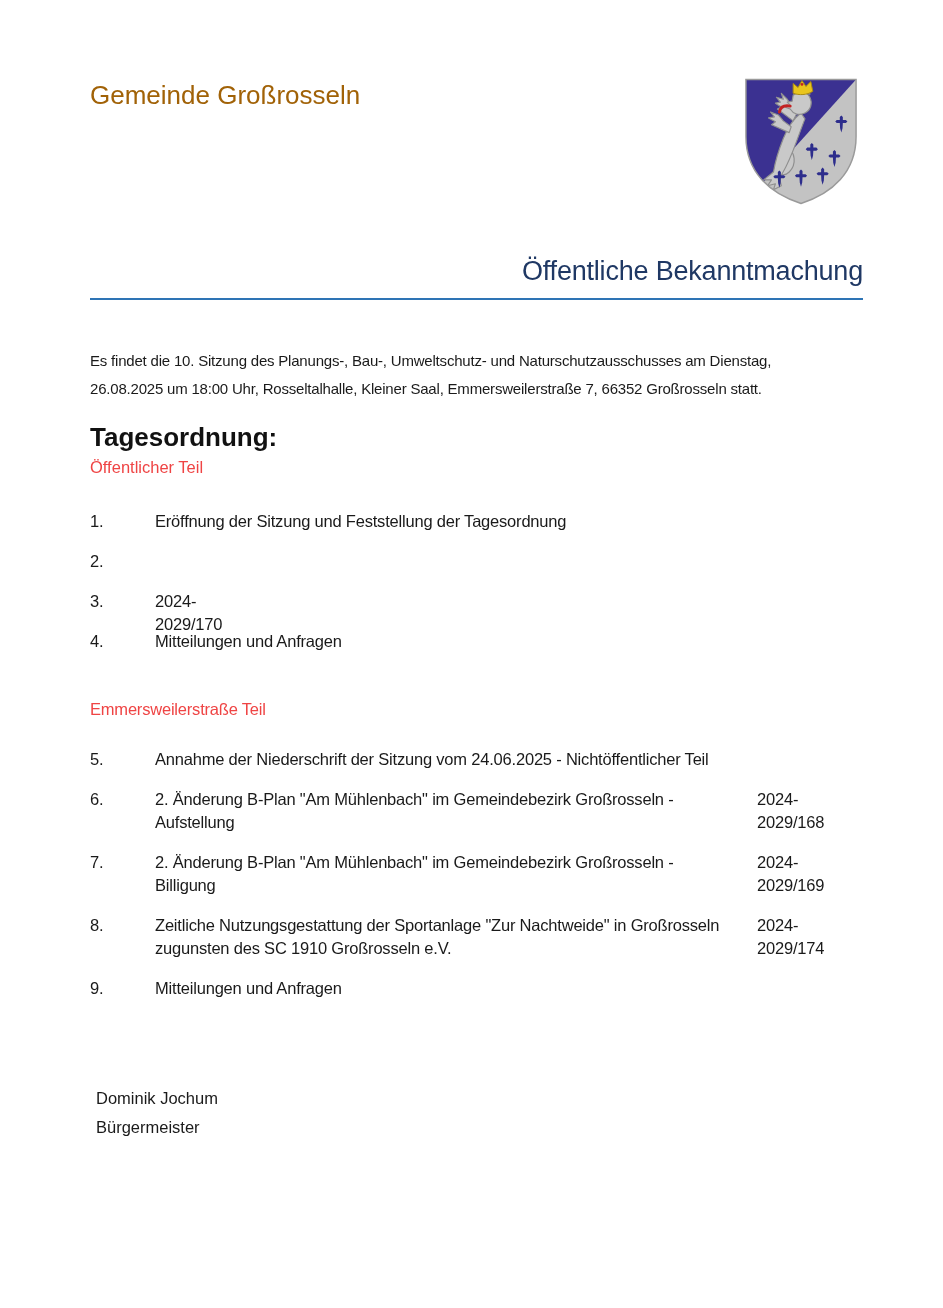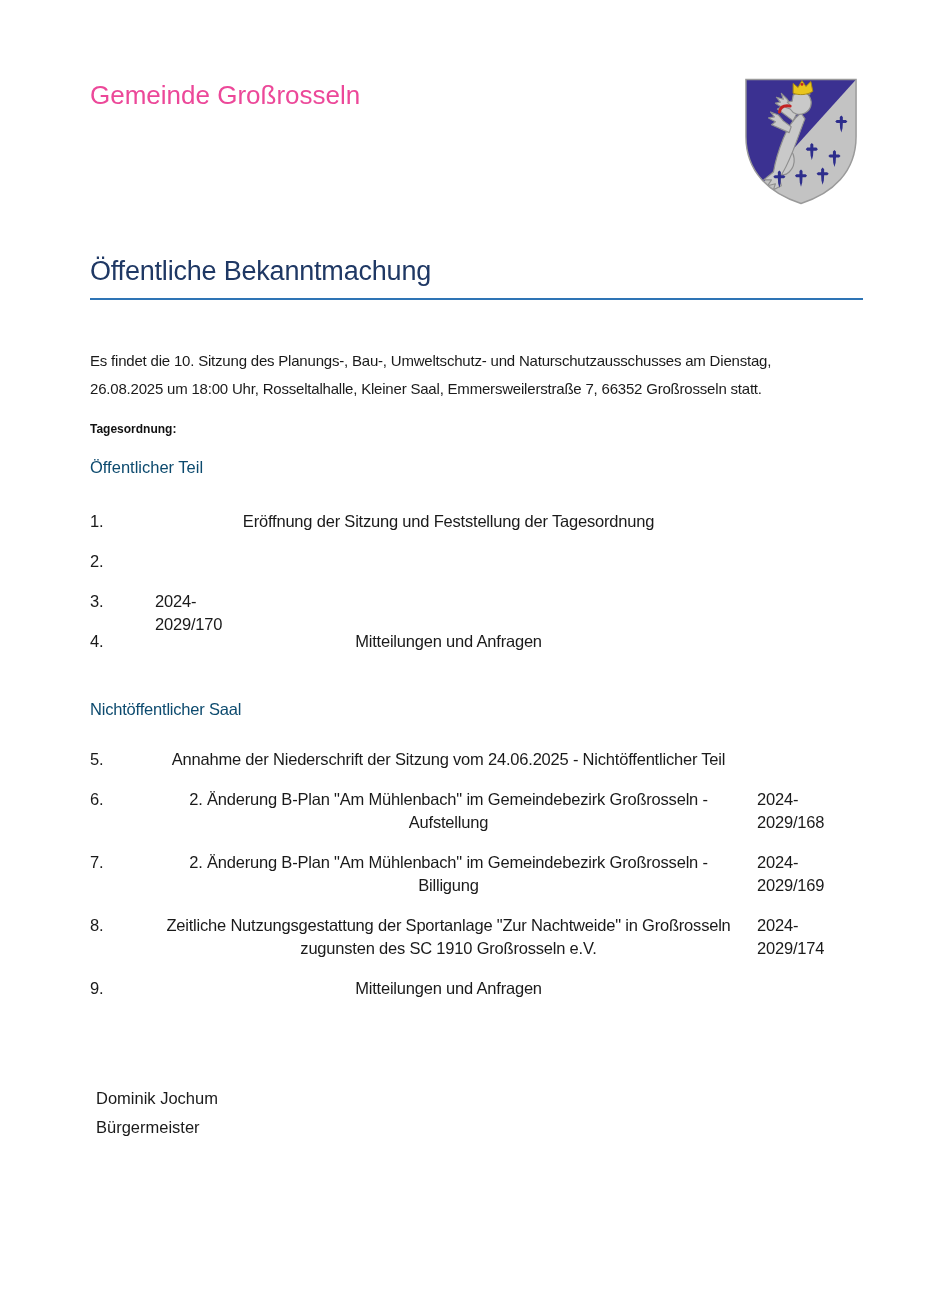--- a/index.html
+++ b/index.html
@@ -6,61 +6,61 @@
   .page{
     position:relative;
     width:943px;height:1308px;
     background:#ffffff;
     font-family:"Liberation Sans", sans-serif;
     color:#1a1a1a;
     overflow:hidden;
   }
   .municipality{
     position:absolute;left:90px;top:80px;
-    font-size:26px;font-weight:400;color:#ec4899;
+    font-size:26px;font-weight:400;color:#a16207;
     margin:0;letter-spacing:0;
   }
   .coat{position:absolute;left:742px;top:75px;width:118px;height:133px;}
   .title-wrap{
     position:absolute;left:90px;top:256px;width:773px;
-    text-align:left;
+    text-align:right;
     border-bottom:2px solid #2e74b5;
     padding-bottom:11px;
   }
   .title-wrap h2{
     margin:0;font-size:27px;font-weight:400;
     color:#1f3864;letter-spacing:-0.2px;
   }
   .intro{
     position:absolute;left:90px;top:347px;width:778px;
     margin:0;font-size:15px;line-height:28px;
     white-space:pre-line;letter-spacing:-0.2px;
   }
   .agenda-heading{
     position:absolute;left:90px;top:422px;
-    margin:0;font-size:12px;font-weight:700;color:#111;
+    margin:0;font-size:26px;font-weight:700;color:#111;
   }
   .section-label{
     position:absolute;left:90px;margin:0;
-    font-size:16.5px;color:#0c4a6e;
+    font-size:16.5px;color:#ef4444;
   }
   .label-public{top:458px;}
   .label-nonpublic{top:700px;letter-spacing:-0.2px;}
   .agenda-list{position:absolute;left:90px;width:775px;}
   .list-public{top:510px;}
   .list-nonpublic{top:748px;}
   .row{
     display:grid;
     grid-template-columns:65px 602px 1fr;
     margin-bottom:17px;
     font-size:16.5px;line-height:23px;
     letter-spacing:-0.2px;
   }
   .num{display:block;}
-  .txt{display:block;white-space:pre-line;padding-right:15px;text-align:center;}
+  .txt{display:block;white-space:pre-line;padding-right:15px;}
   .ref{display:block;white-space:pre-line;height:23px;overflow:visible;}
   .signature{
     position:absolute;left:90px;top:1081px;
     font-size:16.5px;line-height:23px;
   }
   .signature p{margin:6px;}
 </style>
 </head>
 <body>
 
@@ -127,21 +127,21 @@
       <span class="ref">2024-
 2029/170</span>
     </div>
     <div class="row">
       <span class="num">4.</span>
       <span class="txt">Mitteilungen und Anfragen</span>
       <span class="ref"></span>
     </div>
   </div>
 
-  <p class="section-label label-nonpublic">Nichtöffentlicher Saal</p>
+  <p class="section-label label-nonpublic">Emmersweilerstraße Teil</p>
 
   <div class="agenda-list list-nonpublic">
     <div class="row">
       <span class="num">5.</span>
       <span class="txt">Annahme der Niederschrift der Sitzung vom 24.06.2025 - Nichtöffentlicher Teil</span>
       <span class="ref"></span>
     </div>
     <div class="row">
       <span class="num">6.</span>
       <span class="txt">2. Änderung B-Plan "Am Mühlenbach" im Gemeindebezirk Großrosseln -

